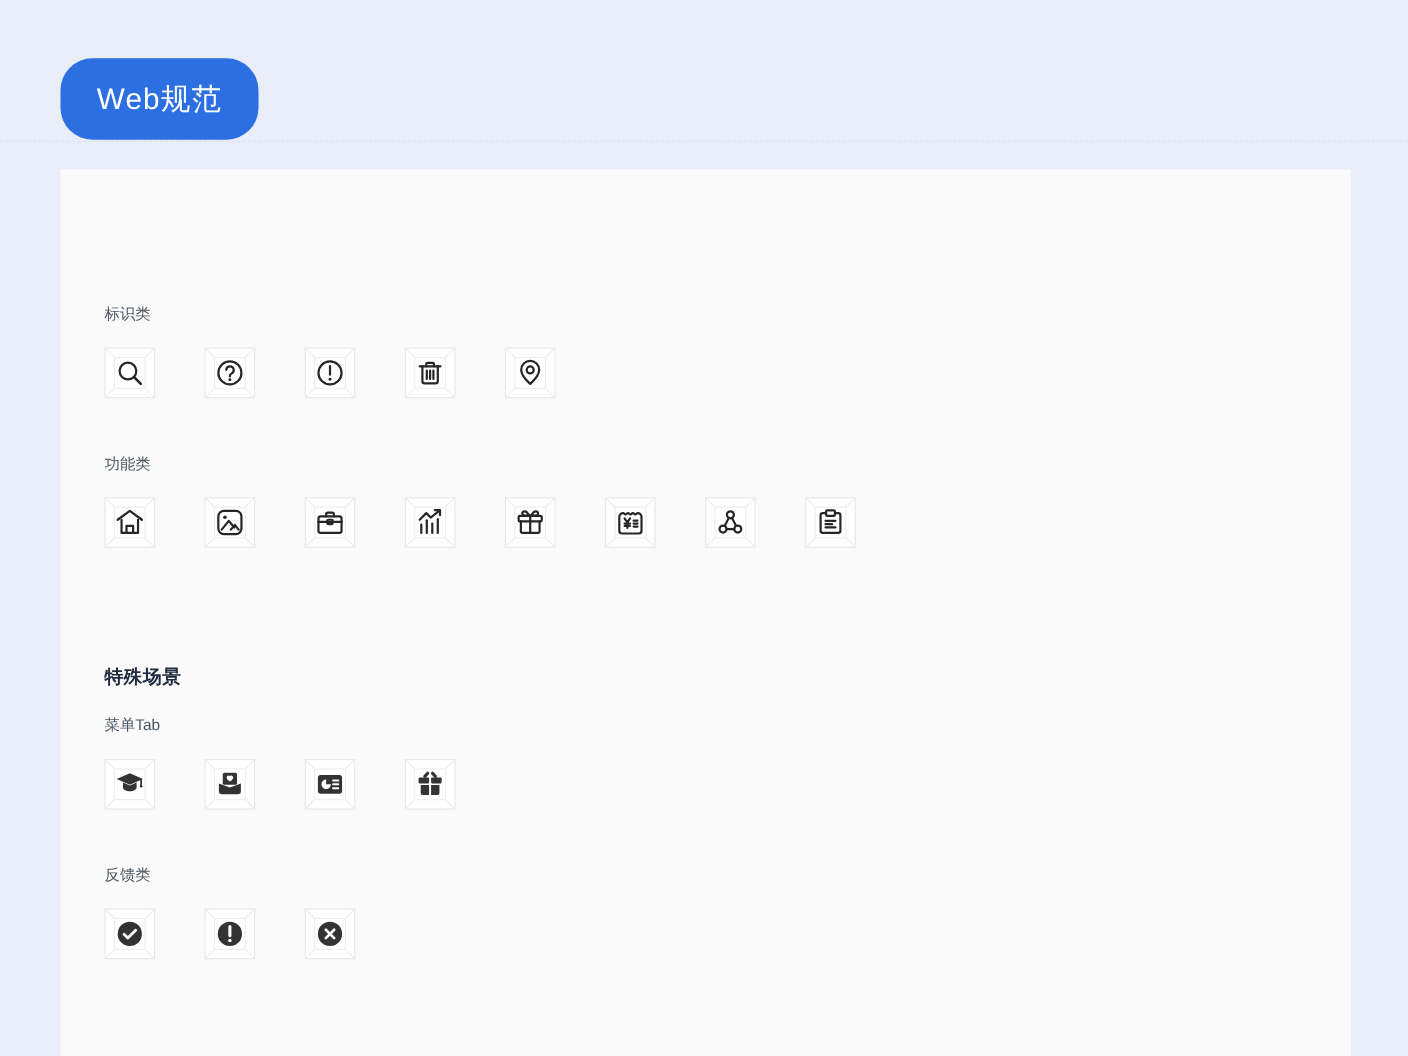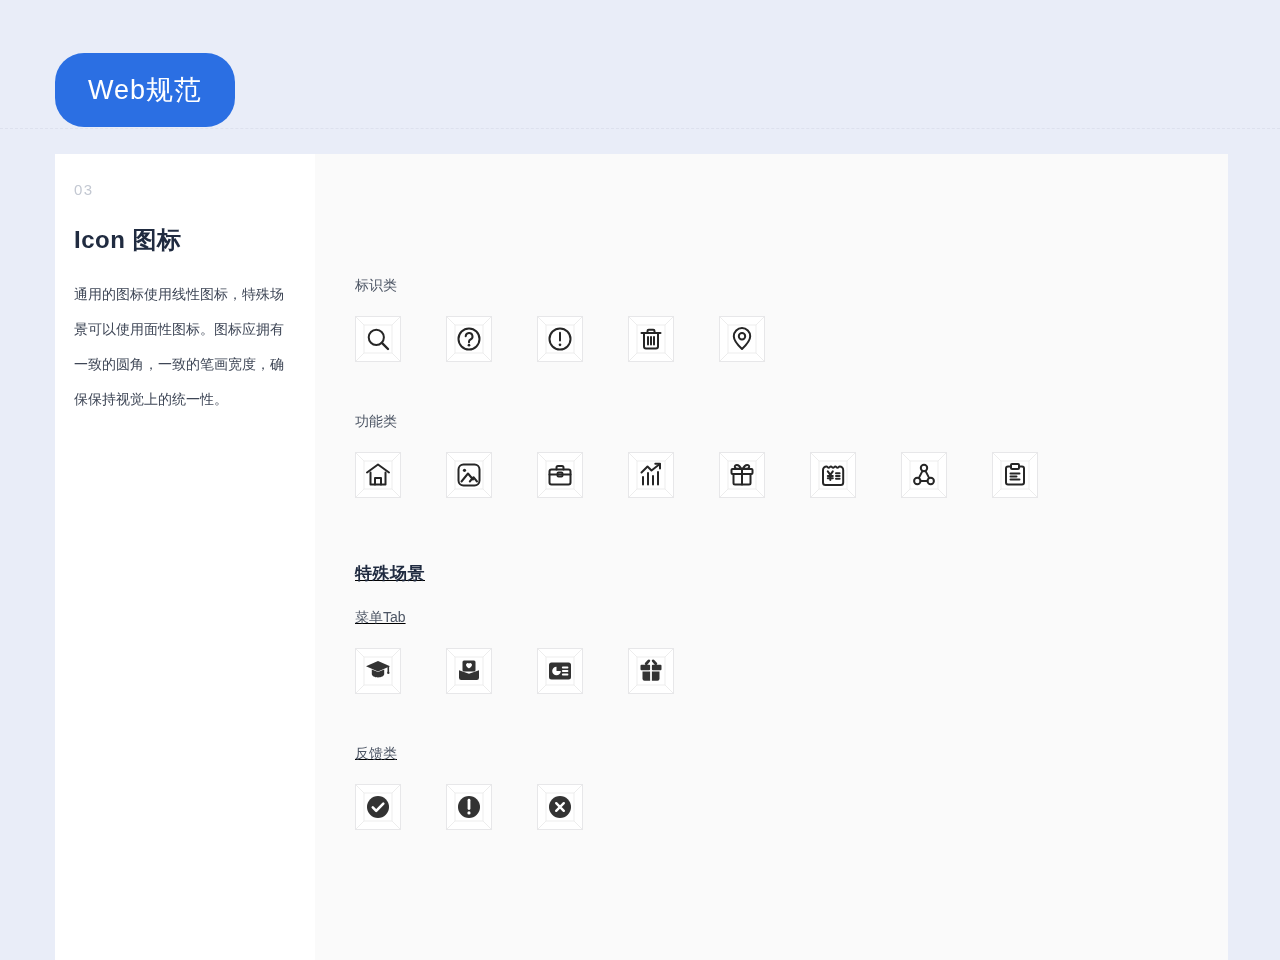--- a/index.html
+++ b/index.html
@@ -46,21 +46,21 @@
   }
   .main {
     flex:1; background:#fafafa;
     padding:99px 0 0 40px;
   }
   .section h2 {
     font-size:17px; color:#202b40; font-weight:bold;
     letter-spacing:0.5px;
   }
   .section { margin:0; }
-  .section + .section { margin-top:64px;text-decoration:underline; }
+  .section + .section { margin-top:106px; }
   .group-label {
     font-size:14px; color:#4c5564; margin-top:24px;
   }
   .group:not(:first-of-type) .group-label { margin-top:51px; }
   .icon-row {
     display:flex; gap:45px; margin-top:21px;
   }
   .icon-box {
     width:46px; height:46px;
     background:#ffffff;
@@ -72,25 +72,20 @@
 </head>
 <body>
 
 <div class="badge">
   <span>Web规范</span>
 </div>
 
 <div class="tear-line"></div>
 
 <div class="card">
-  <aside class="side">
-    <div class="index">03</div>
-    <h1 class="title">Icon 图标</h1>
-    <p class="desc">通用的图标使用线性图标，特殊场景可以使用面性图标。图标应拥有一致的圆角，一致的笔画宽度，确保保持视觉上的统一性。</p>
-  </aside>
   <main class="main" id="main-area">
       <section class="section">
         <div class="group">
           <div class="group-label">标识类</div>
           <div class="icon-row">
             <div class="icon-box">
               <svg width="44" height="44" viewBox="1 1 44 44">
                 <g stroke="#ededed" stroke-width="1" fill="none">
                   <path d="M1 1 L9 9 M45 1 L37 9 M1 45 L9 37 M45 45 L37 37"></path>
                   <rect x="9" y="9" width="28" height="28"></rect>

